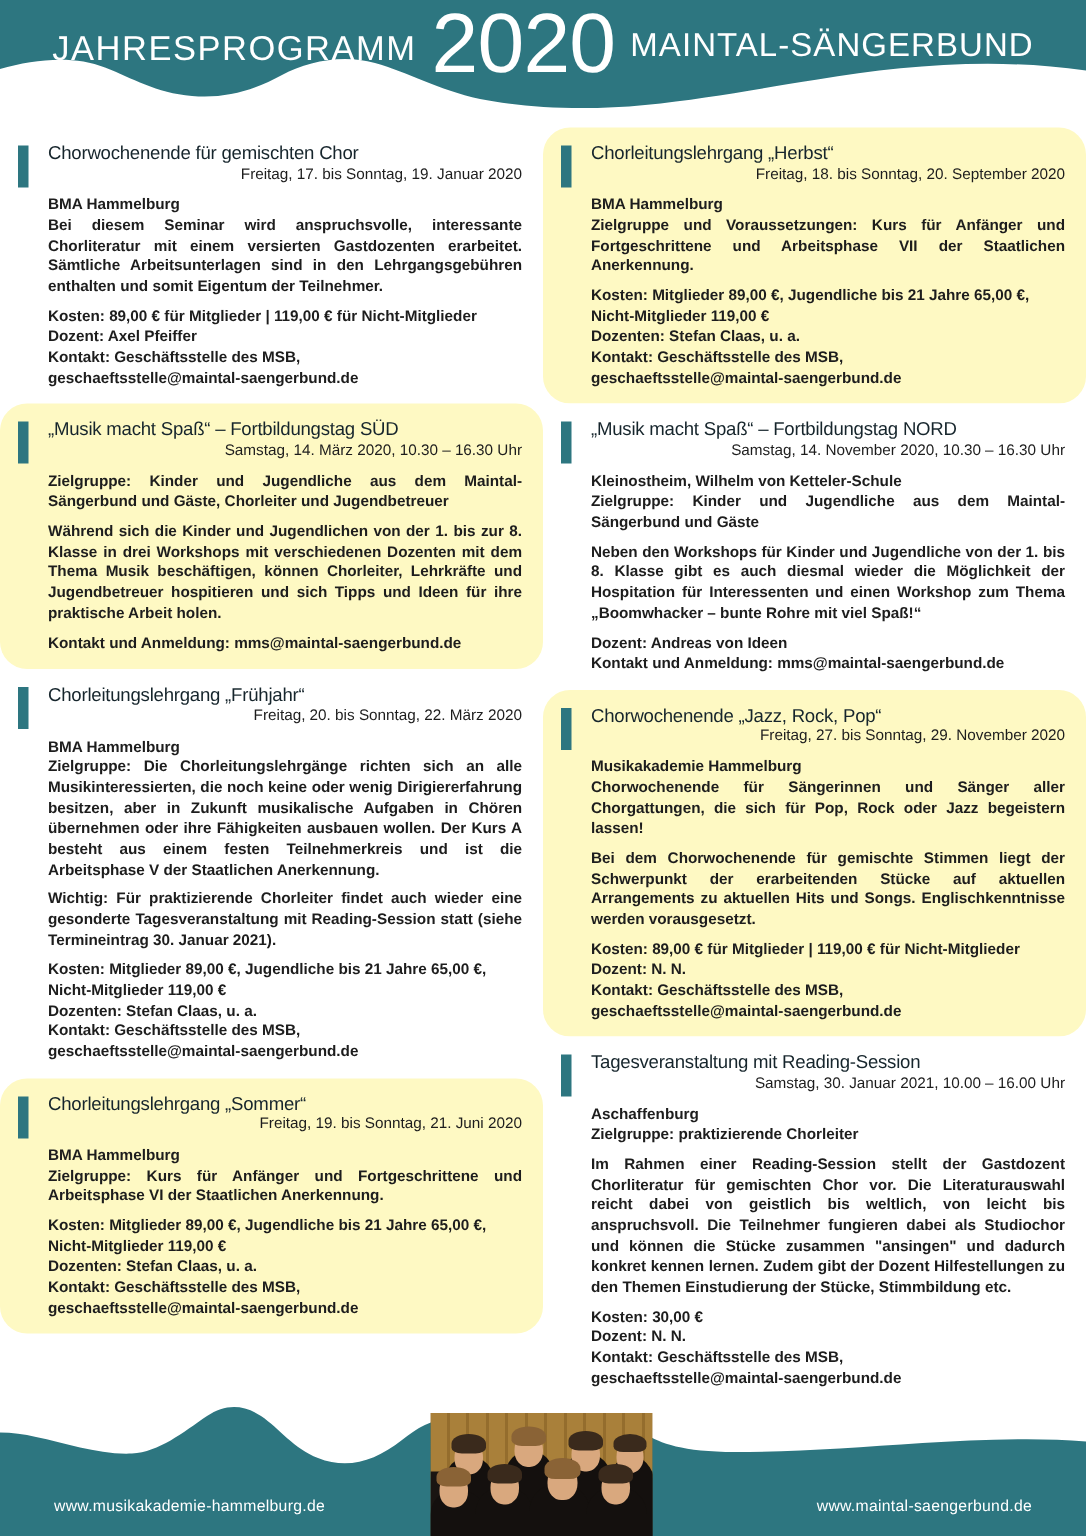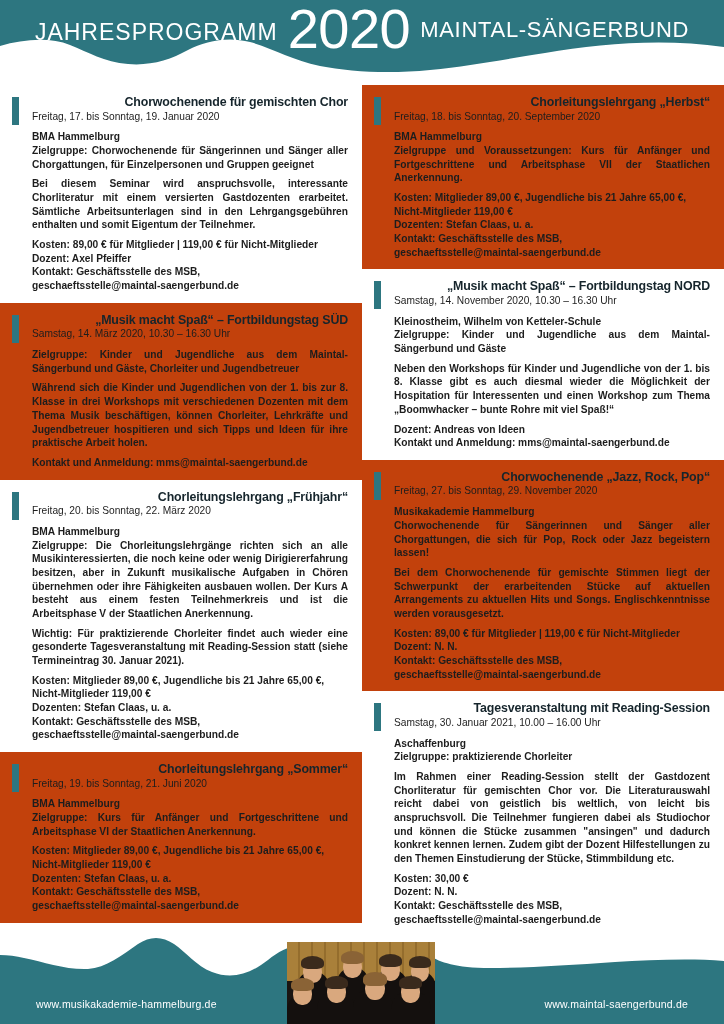--- a/index.html
+++ b/index.html
@@ -68,46 +68,46 @@
   }
   .col { width: 362px; position: relative; }
   .col-left  { padding-right: 0px; }
   .col-right { padding-left: 0px; }
 
   
   .card {
     position: relative;
     padding: 10px 14px 10px 18px;
   }
-  .card.shaded { background: #c2410c; }
+  .card.shaded { background: #fef9c3; border-radius: 18px; }
   .card.plain  { background: #ffffff; }
 
   .card-bar {
     position: absolute;
     left: 12px;
     top: 12px;
     width: 7px;
     height: 28px;
     background: #2d7680;
   }
   .card-title {
     font-size: 12.4px;
-    font-weight: bold;
+    font-weight: normal;
     color: #16252c;
     margin-left: 14px;
     line-height: 1.18;
     letter-spacing: -0.15px;
-    text-align: right;
   }
   .card-date {
     font-size: 10.2px;
     color: #1d1d1d;
     margin-left: 14px;
     margin-top: 1px;
     line-height: 1.25;
+    text-align: right;
   }
   .card-body { margin-left: 14px; margin-top: 7px; font-weight: bold; }
   .p {
     font-size: 10.2px;
     color: #1d1d1d;
     line-height: 1.34;
     margin-bottom: 6px;
     text-align: justify;
   }
   .p.tight { margin-bottom: 0px; text-align: left; }
@@ -173,21 +173,20 @@
   <div class="columns">
 
     <div class="col col-left">
 
       <div class="card plain">
         <div class="card-bar"></div>
         <div class="card-title">Chorwochenende für gemischten Chor</div>
         <div class="card-date">Freitag, 17. bis Sonntag, 19. Januar 2020</div>
         <div class="card-body">
           <div class="p tight nojust">BMA Hammelburg</div>
-          <div class="p block">Zielgruppe: Chorwochenende für Sängerinnen und Sänger aller Chorgattungen, für Einzelpersonen und Gruppen geeignet</div>
           <div class="p block">Bei diesem Seminar wird anspruchsvolle, interessante Chorliteratur mit einem versierten Gastdozenten erarbeitet. Sämtliche Arbeitsunterlagen sind in den Lehrgangsgebühren enthalten und somit Eigentum der Teilnehmer.</div>
           <div class="p tight nojust">Kosten: 89,00 € für Mitglieder | 119,00 €  für Nicht-Mitglieder</div>
           <div class="p tight nojust">Dozent:  Axel Pfeiffer</div>
           <div class="p tight nojust">Kontakt: Geschäftsstelle des MSB,</div>
           <div class="p tight nojust last">geschaeftsstelle@maintal-saengerbund.de</div>
         </div>
       </div>
 
       <div class="card shaded">
         <div class="card-bar"></div>

